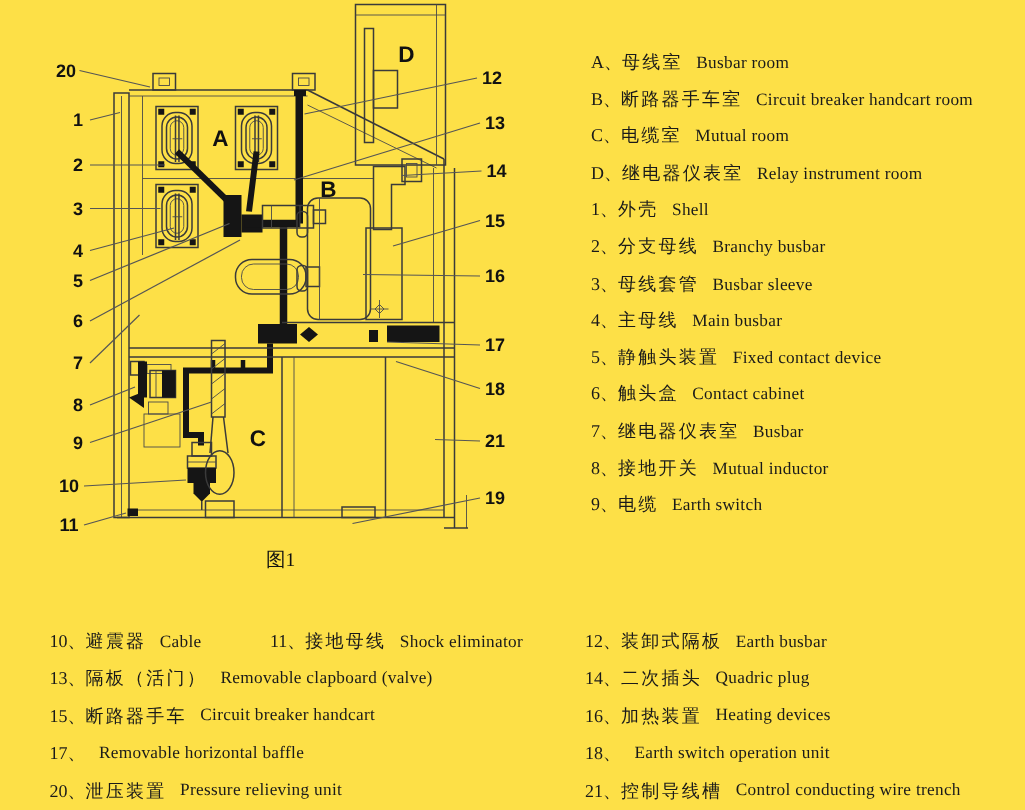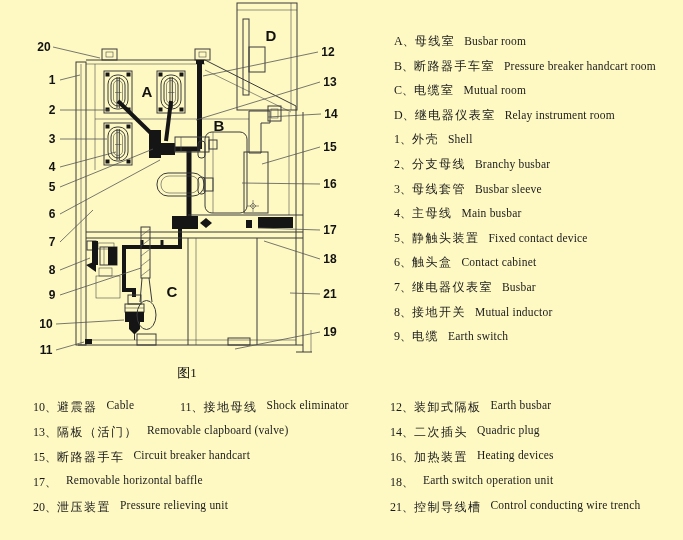--- a/index.html
+++ b/index.html
@@ -1,16 +1,16 @@
 <!DOCTYPE html>
 <html><head>
 <meta charset="utf-8">
 <style>
   html,body{margin:0;padding:0;background:#fff;}
-  #page{position:relative;width:683px;height:540px;background:#fef9c3;overflow:hidden;
+  #page{position:relative;width:683px;height:540px;background:#fde047;overflow:hidden;
         color:#1a1a1a;font-family:"Liberation Sans",sans-serif;}
   
   #diag{position:absolute;left:0;top:0;}
   .ln  {fill:none;stroke:#3a3a3a;stroke-width:1;}
   .lnt {fill:none;stroke:#4a4a4a;stroke-width:.6;}
   .blk {fill:#151515;stroke:none;}
   .bus {fill:none;stroke:#151515;stroke-width:4;}
   .bus5{fill:none;stroke:#151515;stroke-width:5;}
   .bus3{fill:none;stroke:#151515;stroke-width:3;}
   .ldr {fill:none;stroke:#555;stroke-width:.8;}
@@ -20,21 +20,21 @@
   
   .legend-right{position:absolute;left:394px;top:33px;width:286px;}
   .lr{display:flex;align-items:baseline;height:24.6px;white-space:nowrap;}
   .k {font:12px "Liberation Serif",serif;}
   .cn{font:12px "Liberation Sans","DejaVu Sans",sans-serif;letter-spacing:1.5px;}
   .en{font:11.5px "Liberation Serif",serif;margin-left:9px;letter-spacing:.2px;}
   .legend-bottom{position:absolute;left:33px;top:399px;width:648px;}
   .brow{display:flex;align-items:baseline;height:24.9px;white-space:nowrap;}
   .bl{display:flex;width:357px;flex:none;}
   .br{display:flex;}
-  .itm{display:inline-flex;align-items:flex-start;}
+  .itm{display:inline-flex;align-items:center;margin-top:20px;}
   .w147{width:147px;flex:none;}
   .w134{width:134px;flex:none;}
 </style>
 </head>
 <body>
 
 <div id="page">
 
   <svg id="diag" width="390" height="395" viewBox="0 0 390 395">
 
@@ -246,21 +246,21 @@
 
   <div class="legend-right">
     <div class="lr">
         <span class="k">A、</span>
         <span class="cn">母线室</span>
         <span class="en">Busbar room</span>
       </div>
     <div class="lr">
         <span class="k">B、</span>
         <span class="cn">断路器手车室</span>
-        <span class="en">Pressure breaker handcart room</span>
+        <span class="en">Circuit breaker handcart room</span>
       </div>
     <div class="lr">
         <span class="k">C、</span>
         <span class="cn">电缆室</span>
         <span class="en">Mutual room</span>
       </div>
     <div class="lr">
         <span class="k">D、</span>
         <span class="cn">继电器仪表室</span>
         <span class="en">Relay instrument room</span>

